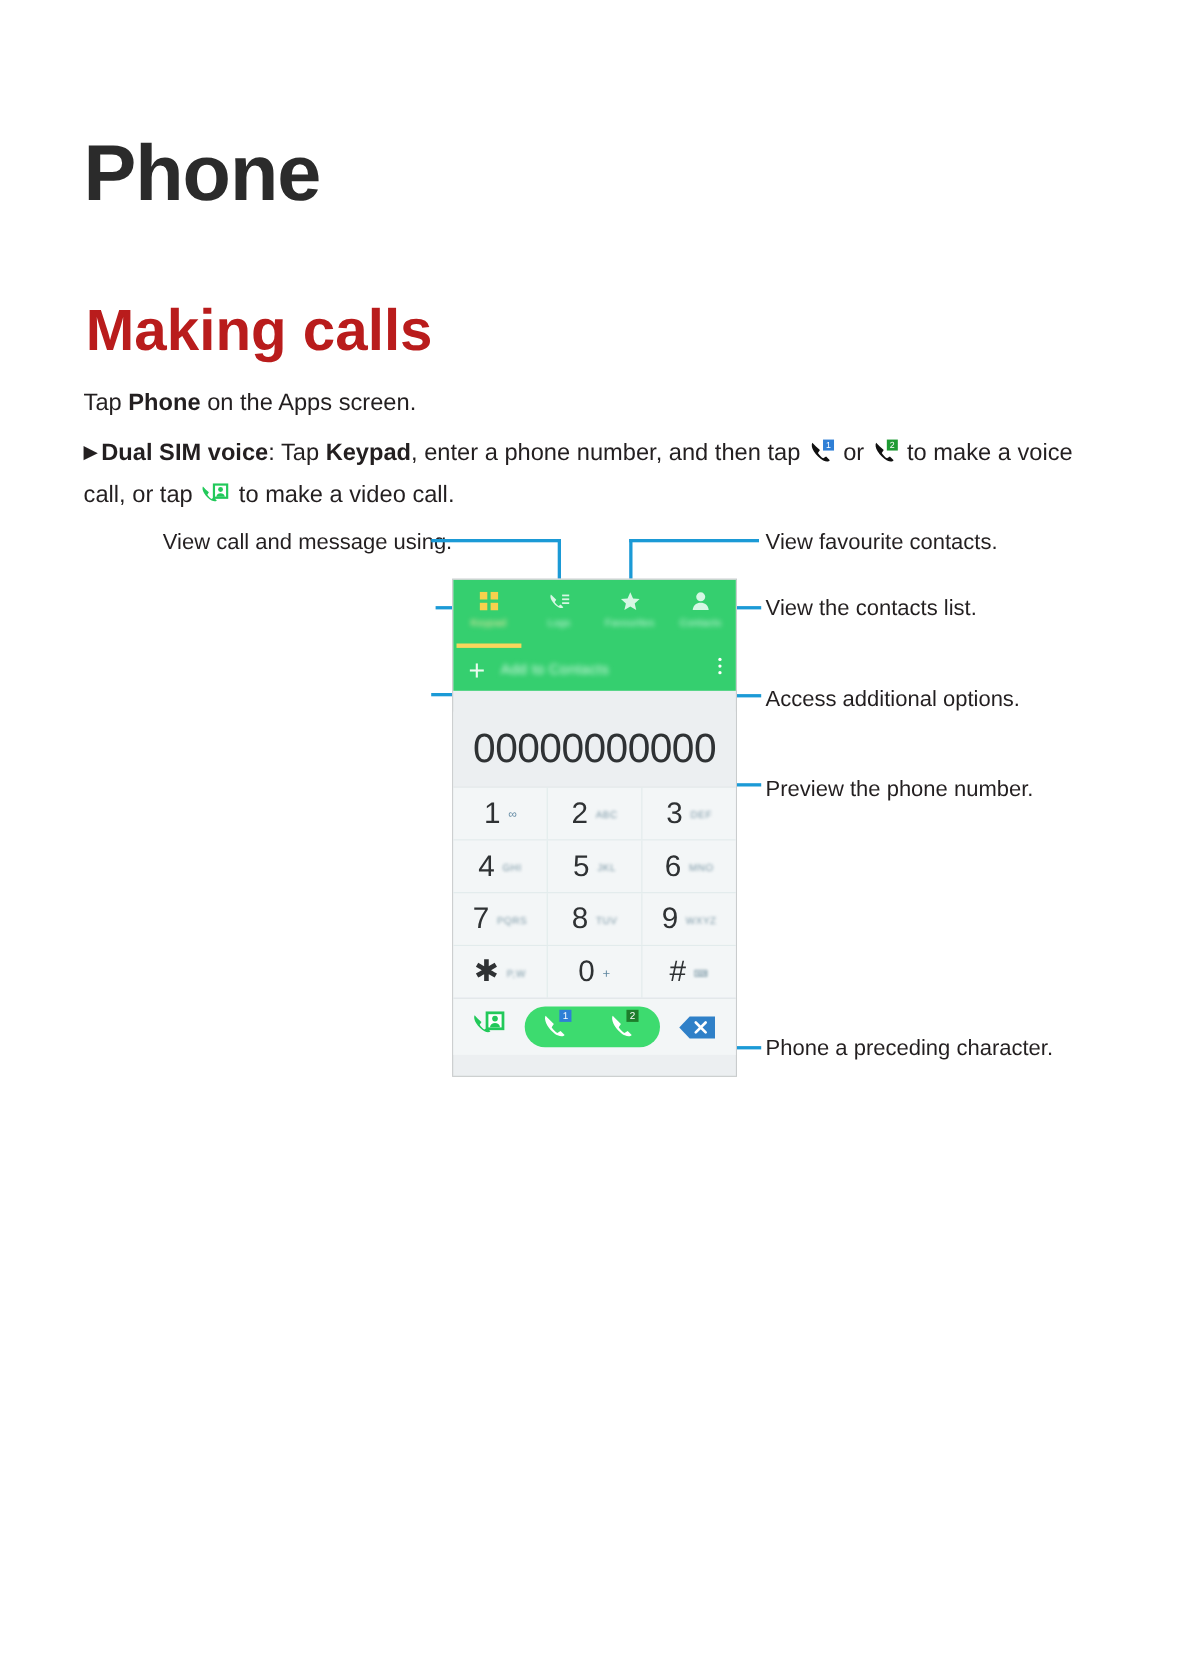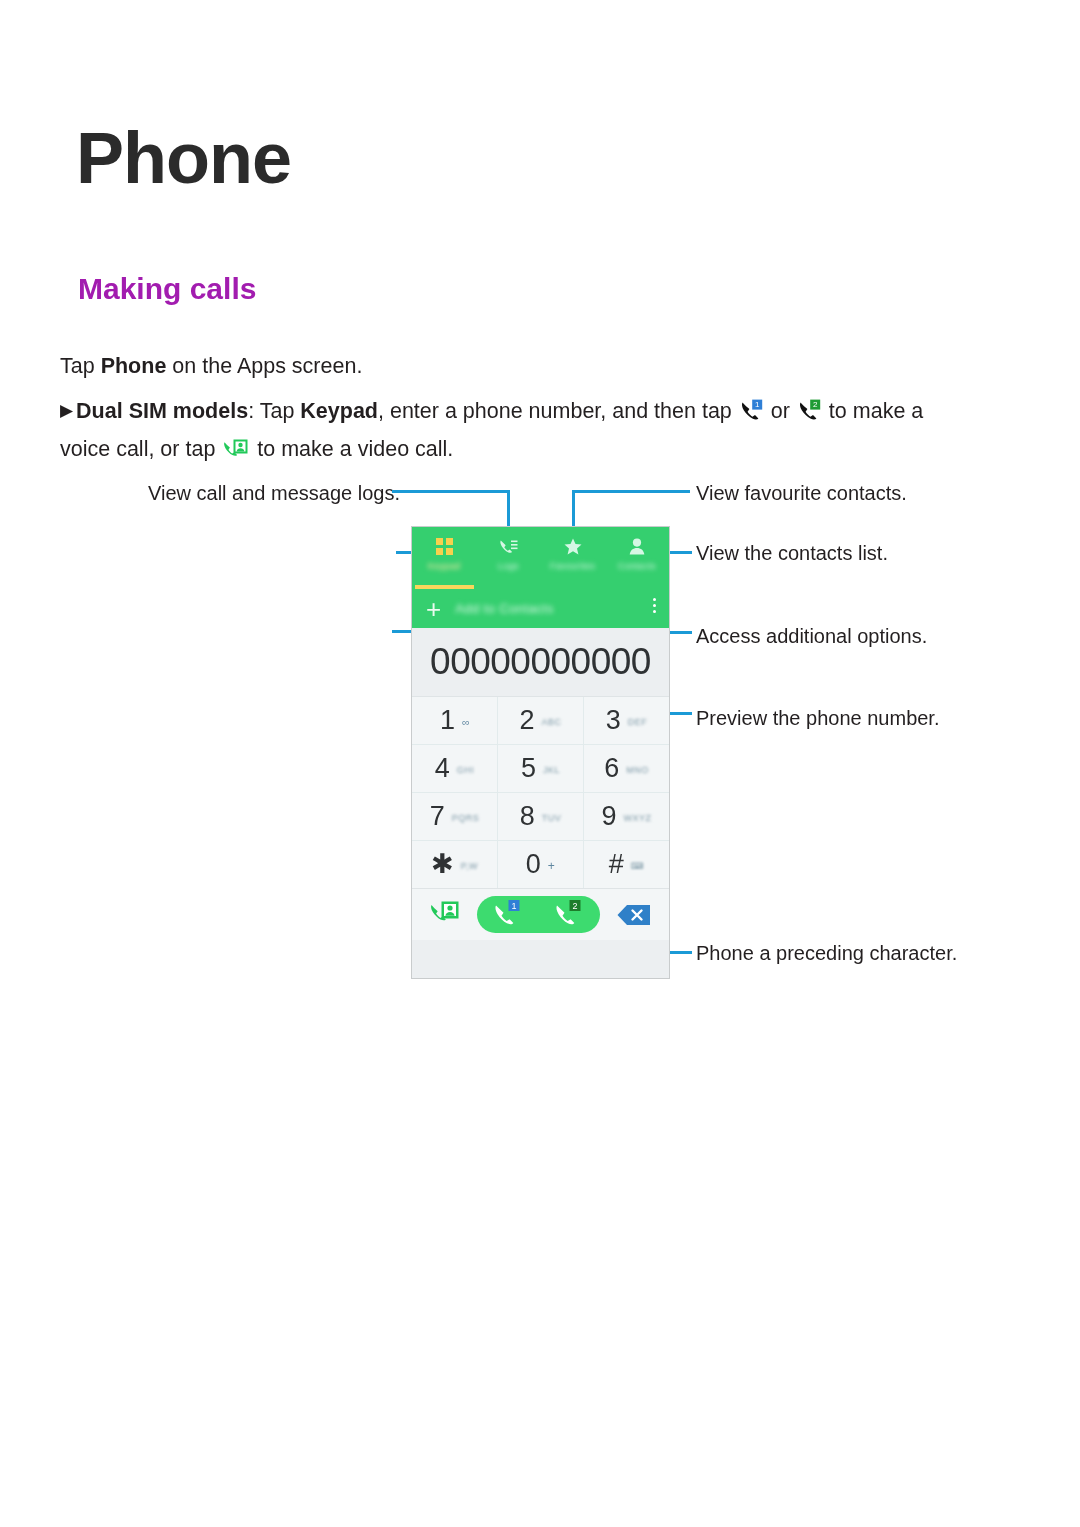--- a/index.html
+++ b/index.html
@@ -30,30 +30,30 @@
     font-size: 72px;
     font-weight: bold;
     letter-spacing: -1px;
     color: #2b2b2b;
     line-height: 1;
   }
   .section-title {
     position: absolute;
     left: 78px;
     top: 274px;
-    font-size: 30px;
+    font-size: 53px;
     font-weight: bold;
-    color: #a21caf;
+    color: #b91c1c;
     line-height: 1;
   }
 
   
   .body-block {
     position: absolute;
-    left: 60px;
+    left: 76px;
     top: 348px;
     width: 900px;
     font-size: 21.5px;
     line-height: 37px;
     color: #231f20;
   }
   .body-block p {
     margin: 0 0 8px 0;
   }
   .body-block b { font-weight: bold; }
@@ -189,20 +189,21 @@
     border-radius: 50%;
     display: block;
   }
 
   .number-display {
     height: 68px;
     display: flex;
     align-items: center;
     justify-content: center;
     background: #eceff1;
+    margin-top: 19px;
   }
   .number-display .num {
     font-size: 37px;
     letter-spacing: -0.5px;
     color: #2f3234;
     font-family: "Liberation Sans", sans-serif;
     font-weight: 300;
   }
 
   .dialpad {
@@ -281,38 +282,38 @@
 </head>
 <body>
 
 <div class="page">
 
   <div class="chapter-title">Phone</div>
   <div class="section-title">Making calls</div>
 
   <div class="body-block">
     <p><span>Tap </span><b>Phone</b><span> on the Apps screen.</span></p>
-    <p><span class="tri">▶</span><b>Dual SIM models</b><span>: Tap </span><b>Keypad</b><span>, enter a phone number, and then tap </span><span class="inline-icon ic-sim"><svg width="23" height="24" viewBox="0 0 23 24">
+    <p><span class="tri">▶</span><b>Dual SIM voice</b><span>: Tap </span><b>Keypad</b><span>, enter a phone number, and then tap </span><span class="inline-icon ic-sim"><svg width="23" height="24" viewBox="0 0 23 24">
             <path d="M2.5 3.4c-1 1.6-.6 4.6 1.3 7.9 2 3.4 5.5 6.8 8.6 8.3 2.8 1.3 5 1.2 6-.2l-3.4-3.3-2.6 1.6c-1.7-1-3.6-2.9-4.8-4.9l1.8-2.7L5.8 7z" fill="#111"></path>
             <rect x="12.2" y="0.6" width="10" height="10" fill="#2f7fd6"></rect>
             <text x="17.2" y="8.4" font-size="8" font-family="Liberation Sans, sans-serif" fill="#ffffff" text-anchor="middle">1</text>
           </svg></span><span> or </span><span class="inline-icon ic-sim"><svg width="23" height="24" viewBox="0 0 23 24">
             <path d="M2.5 3.4c-1 1.6-.6 4.6 1.3 7.9 2 3.4 5.5 6.8 8.6 8.3 2.8 1.3 5 1.2 6-.2l-3.4-3.3-2.6 1.6c-1.7-1-3.6-2.9-4.8-4.9l1.8-2.7L5.8 7z" fill="#111"></path>
             <rect x="12.2" y="0.6" width="10" height="10" fill="#1f9b34"></rect>
             <text x="17.2" y="8.4" font-size="8" font-family="Liberation Sans, sans-serif" fill="#ffffff" text-anchor="middle">2</text>
           </svg></span><span> to make a voice call, or tap </span><span class="inline-icon ic-video"><svg width="26" height="23" viewBox="0 0 26 23">
             <path d="M1.5 4.2c-.8 1.3-.4 3.6 1.1 6.3 1.6 2.7 4.4 5.4 6.8 6.6 2.2 1 4 .9 4.7-.2l-2.7-2.6-2.1 1.3c-1.3-.8-2.8-2.3-3.8-3.9l1.4-2.1L4 7z" fill="#22c95a"></path>
             <rect x="10.5" y="1.5" width="14" height="14" fill="#22c95a"></rect>
             <rect x="12.5" y="3.5" width="10" height="10" fill="#ffffff"></rect>
             <circle cx="17.5" cy="7" r="2.2" fill="#22c95a"></circle>
             <path d="M13.6 13.5c.4-2.2 1.9-3.2 3.9-3.2s3.5 1 3.9 3.2z" fill="#22c95a"></path>
           </svg></span><span> to make a video call.</span></p>
   </div>
 
-  <div class="callout right-align" style="left:148px; top:478px; width:240px;">View call and message logs.</div>
+  <div class="callout right-align" style="left:148px; top:478px; width:240px;">View call and message using.</div>
 
 
 
   <div class="callout" style="left:696px; top:478px;">View favourite contacts.</div>
 
   <div class="callout" style="left:696px; top:538px;">View the contacts list.</div>
 
   <div class="callout" style="left:696px; top:621px;">Access additional options.</div>
 
   <div class="callout" style="left:696px; top:703px;">Preview the phone number.</div>

